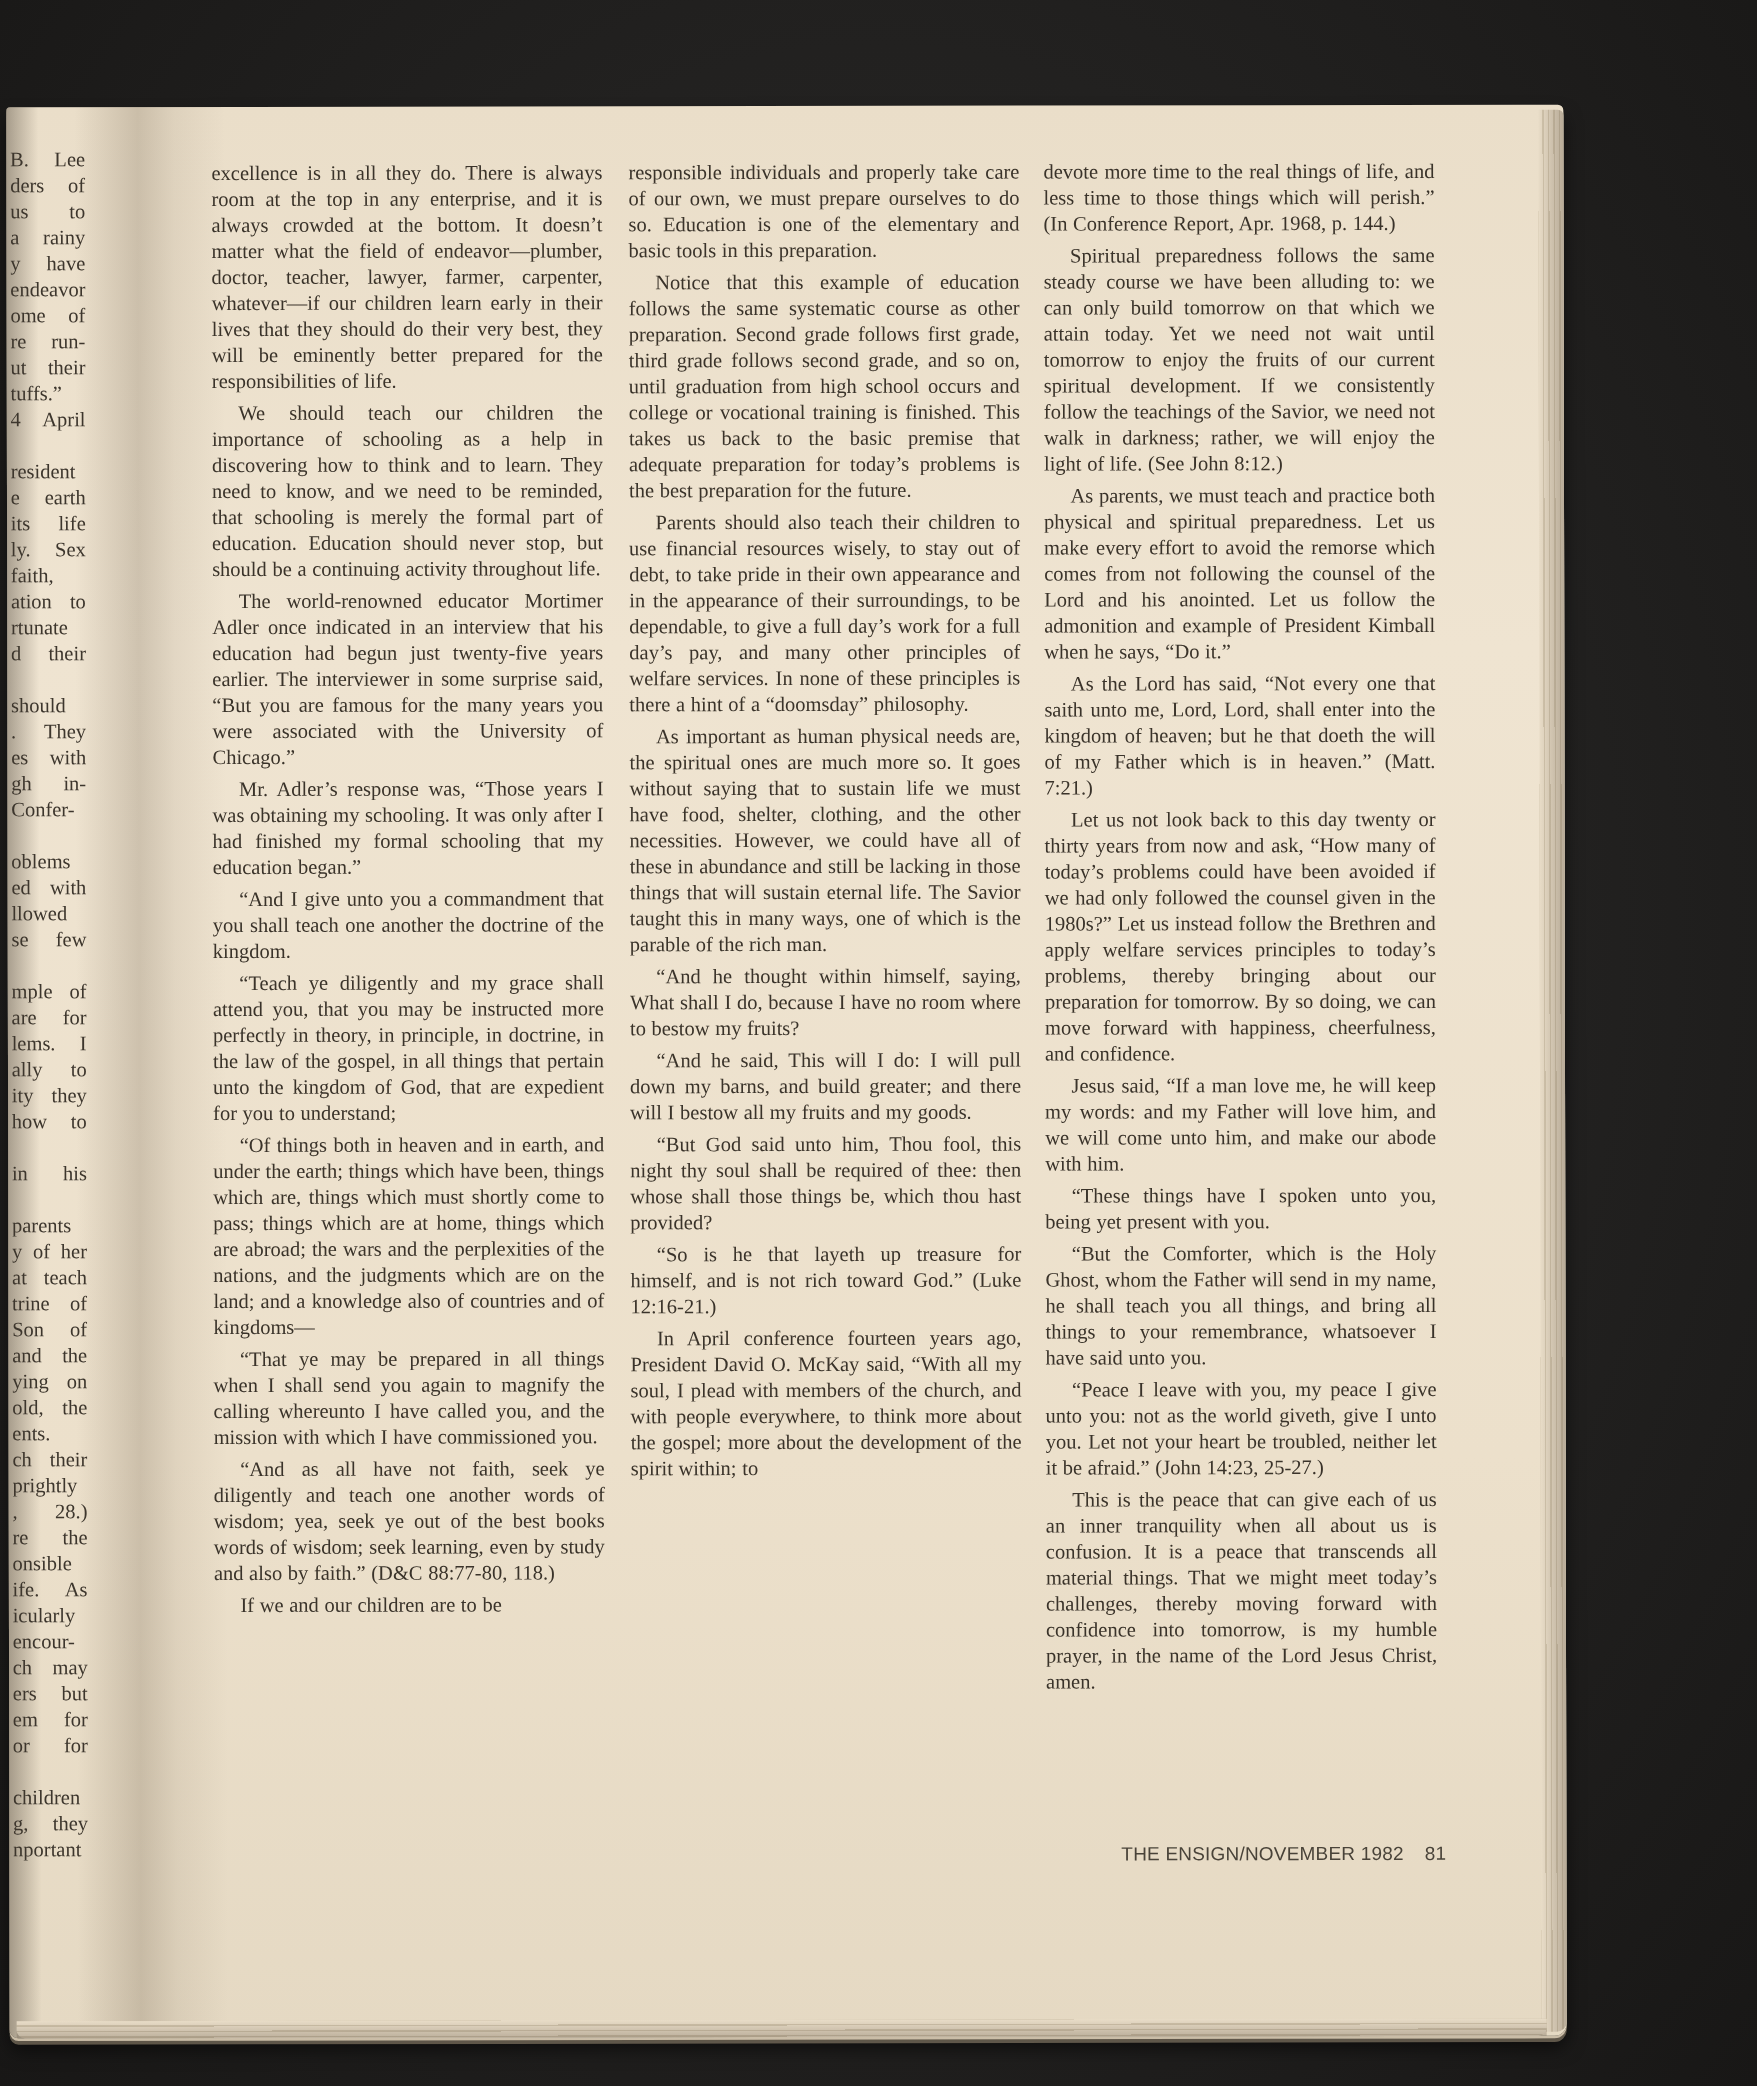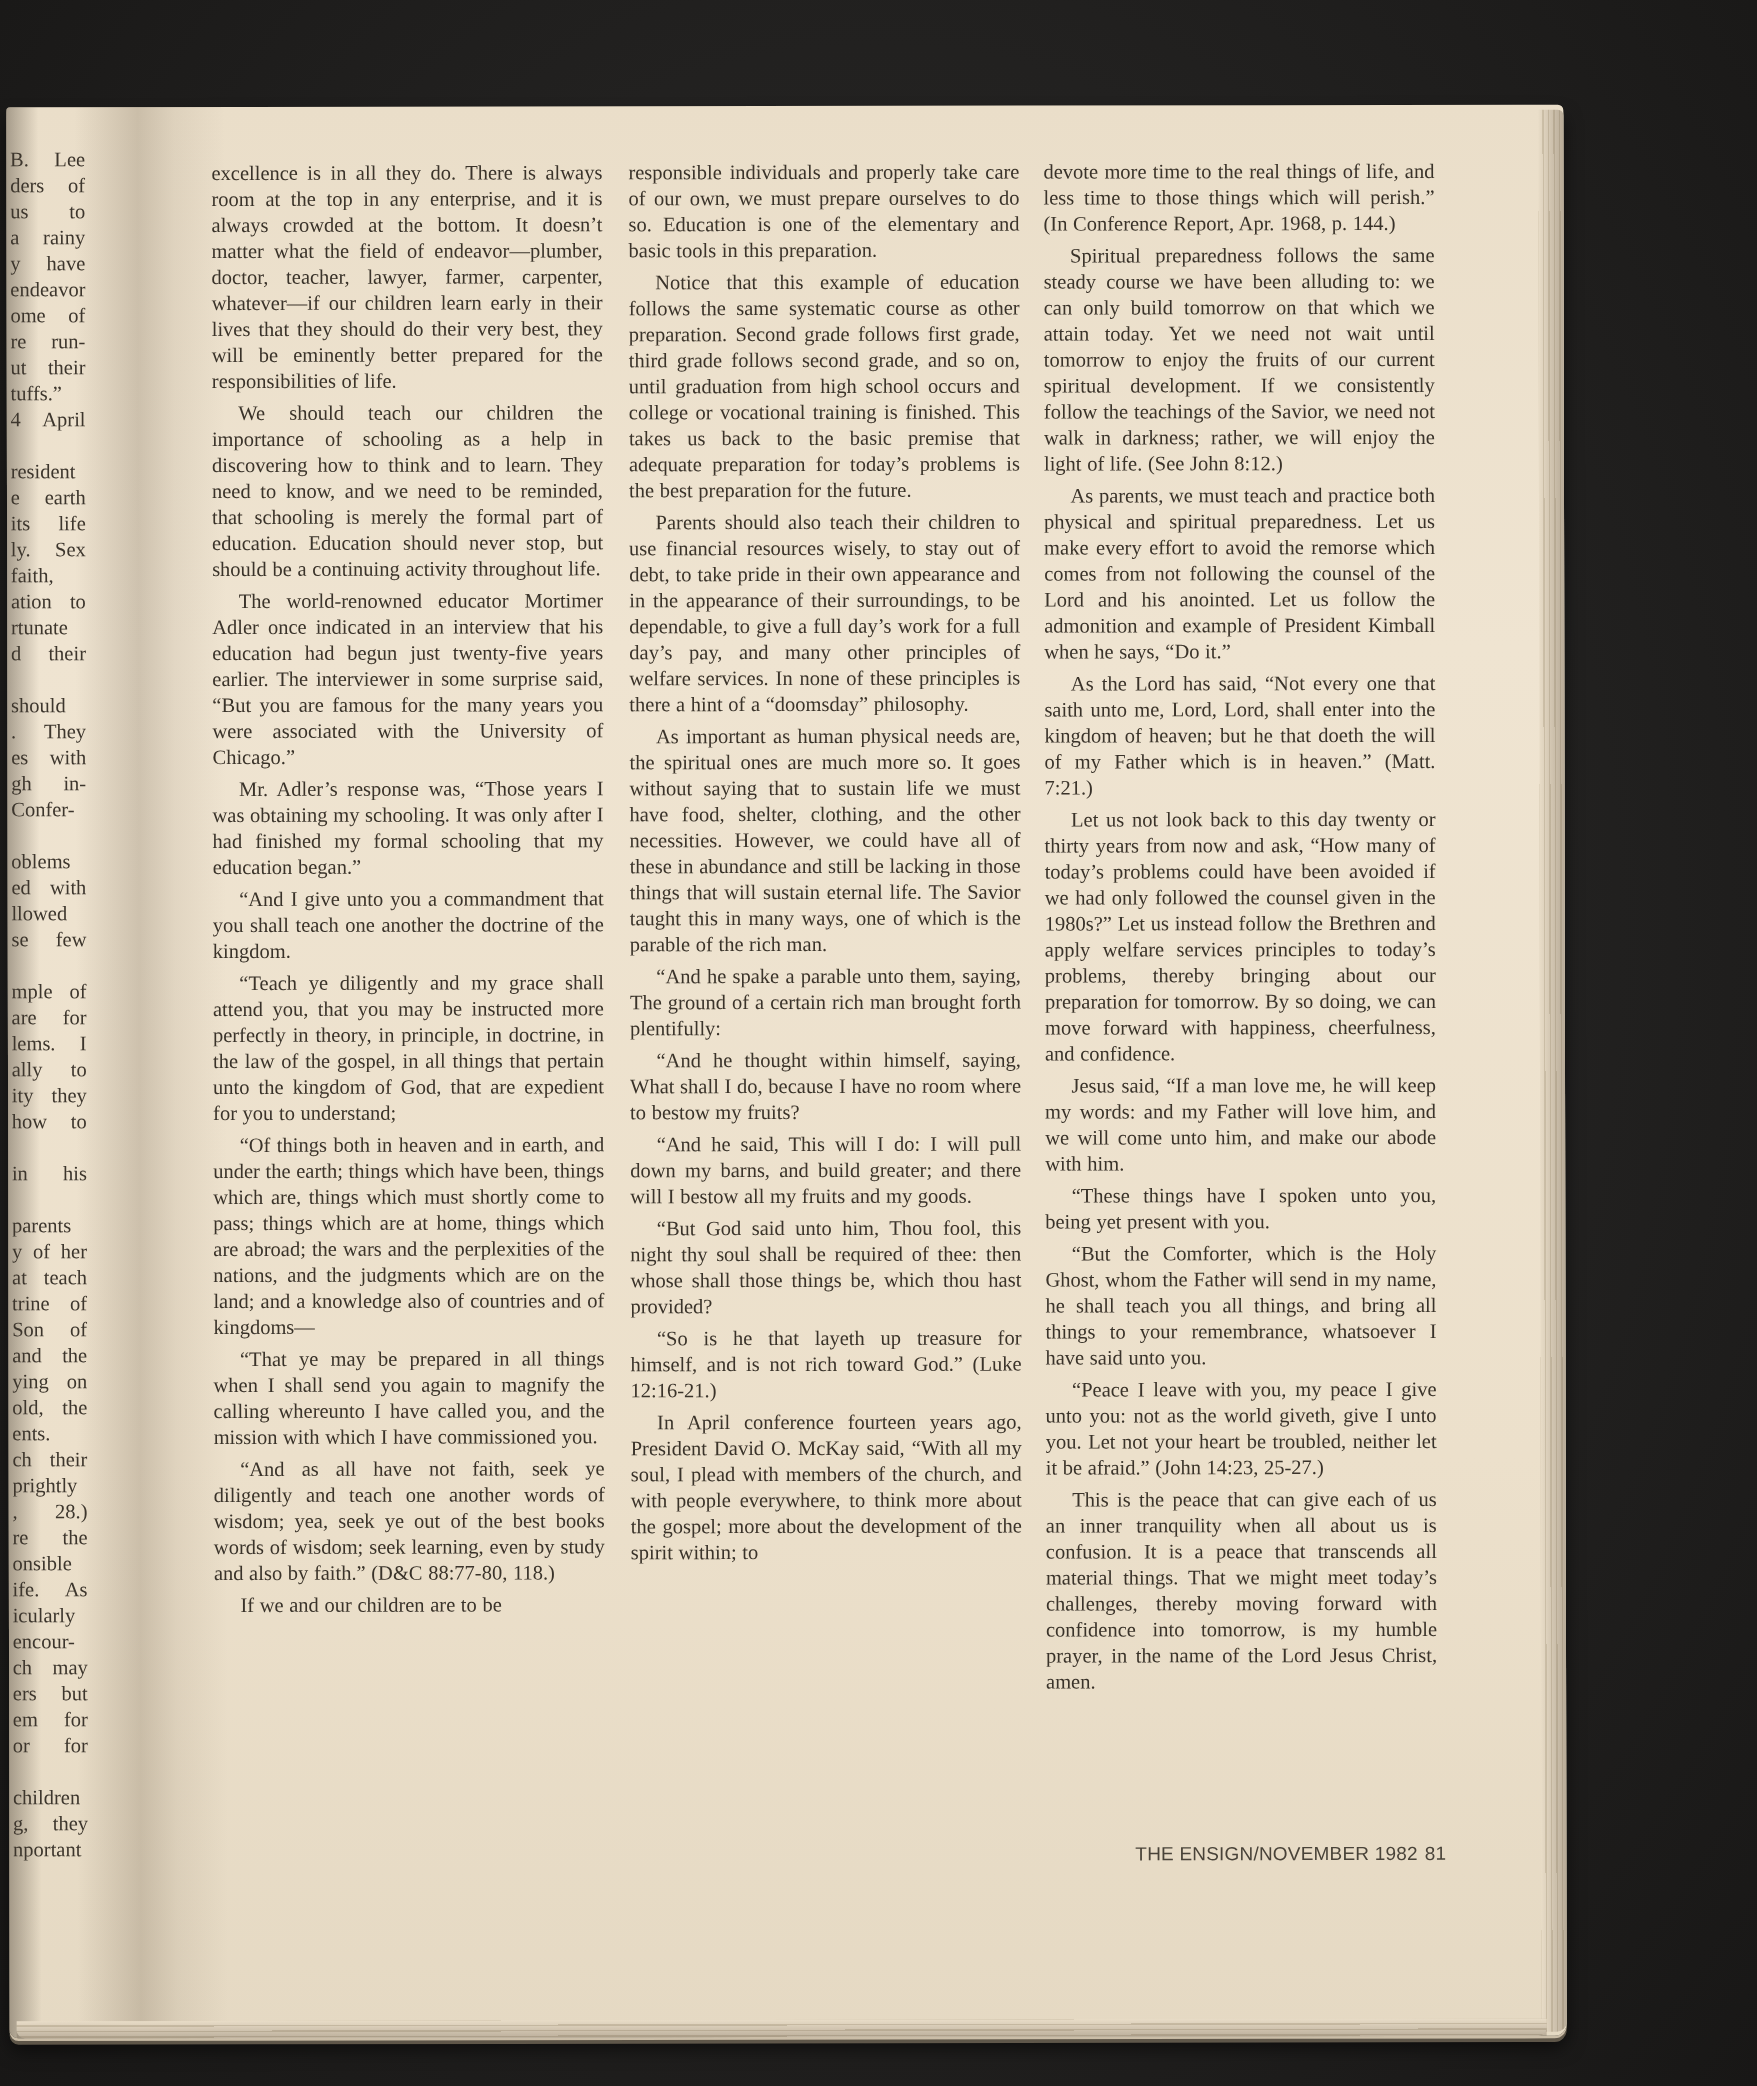--- a/index.html
+++ b/index.html
@@ -53,21 +53,21 @@
     word-spacing:0.5px;
   }
   .col-1{left:199px;}
   .col-2{left:616px;}
   .col-3{left:1031px;}
   .para{margin:6px;text-indent:26.5px;}
   .para.no-indent{text-indent:0;}
   .footer{
     position:absolute;top:1738px;right:120px;
     font-family:"Liberation Sans", sans-serif;font-size:19px;color:#494339;
-    display:flex;gap:7px;letter-spacing:0.2px;
+    display:flex;gap:21px;letter-spacing:0.2px;
   }
 </style>
 </head>
 <body>
 
 <div class="paper">
   <div class="prev-col">
       <div class="frag-line">
         <span>B.</span>
         <span>Lee</span>
@@ -308,21 +308,20 @@
       <p class="para">“Of things both in heaven and in earth, and under the earth; things which have been, things which are, things which must shortly come to pass; things which are at home, things which are abroad; the wars and the perplexities of the nations, and the judgments which are on the land; and a knowledge also of countries and of kingdoms—</p>
       <p class="para">“That ye may be prepared in all things when I shall send you again to magnify the calling whereunto I have called you, and the mission with which I have commissioned you.</p>
       <p class="para">“And as all have not faith, seek ye diligently and teach one another words of wisdom; yea, seek ye out of the best books words of wisdom; seek learning, even by study and also by faith.” (D&amp;C 88:77-80, 118.)</p>
       <p class="para">If we and our children are to be</p>
     </div>
   <div class="col col-2">
       <p class="para no-indent">responsible individuals and properly take care of our own, we must prepare ourselves to do so. Education is one of the elementary and basic tools in this preparation.</p>
       <p class="para">Notice that this example of education follows the same systematic course as other preparation. Second grade follows first grade, third grade follows second grade, and so on, until graduation from high school occurs and college or vocational training is finished. This takes us back to the basic premise that adequate preparation for today’s problems is the best preparation for the future.</p>
       <p class="para">Parents should also teach their children to use financial resources wisely, to stay out of debt, to take pride in their own appearance and in the appearance of their surroundings, to be dependable, to give a full day’s work for a full day’s pay, and many other principles of welfare services. In none of these principles is there a hint of a “doomsday” philosophy.</p>
       <p class="para">As important as human physical needs are, the spiritual ones are much more so. It goes without saying that to sustain life we must have food, shelter, clothing, and the other necessities. However, we could have all of these in abundance and still be lacking in those things that will sustain eternal life. The Savior taught this in many ways, one of which is the parable of the rich man.</p>
-      <p class="para">“And he spake a parable unto them, saying, The ground of a certain rich man brought forth plentifully:</p>
       <p class="para">“And he thought within himself, saying, What shall I do, because I have no room where to bestow my fruits?</p>
       <p class="para">“And he said, This will I do: I will pull down my barns, and build greater; and there will I bestow all my fruits and my goods.</p>
       <p class="para">“But God said unto him, Thou fool, this night thy soul shall be required of thee: then whose shall those things be, which thou hast provided?</p>
       <p class="para">“So is he that layeth up treasure for himself, and is not rich toward God.” (Luke 12:16-21.)</p>
       <p class="para">In April conference fourteen years ago, President David O. McKay said, “With all my soul, I plead with members of the church, and with people everywhere, to think more about the gospel; more about the development of the spirit within; to</p>
     </div>
   <div class="col col-3">
       <p class="para no-indent">devote more time to the real things of life, and less time to those things which will perish.” (In Conference Report, Apr. 1968, p. 144.)</p>
       <p class="para">Spiritual preparedness follows the same steady course we have been alluding to: we can only build tomorrow on that which we attain today. Yet we need not wait until tomorrow to enjoy the fruits of our current spiritual development. If we consistently follow the teachings of the Savior, we need not walk in darkness; rather, we will enjoy the light of life. (See John 8:12.)</p>
       <p class="para">As parents, we must teach and practice both physical and spiritual preparedness. Let us make every effort to avoid the remorse which comes from not following the counsel of the Lord and his anointed. Let us follow the admonition and example of President Kimball when he says, “Do it.”</p>

